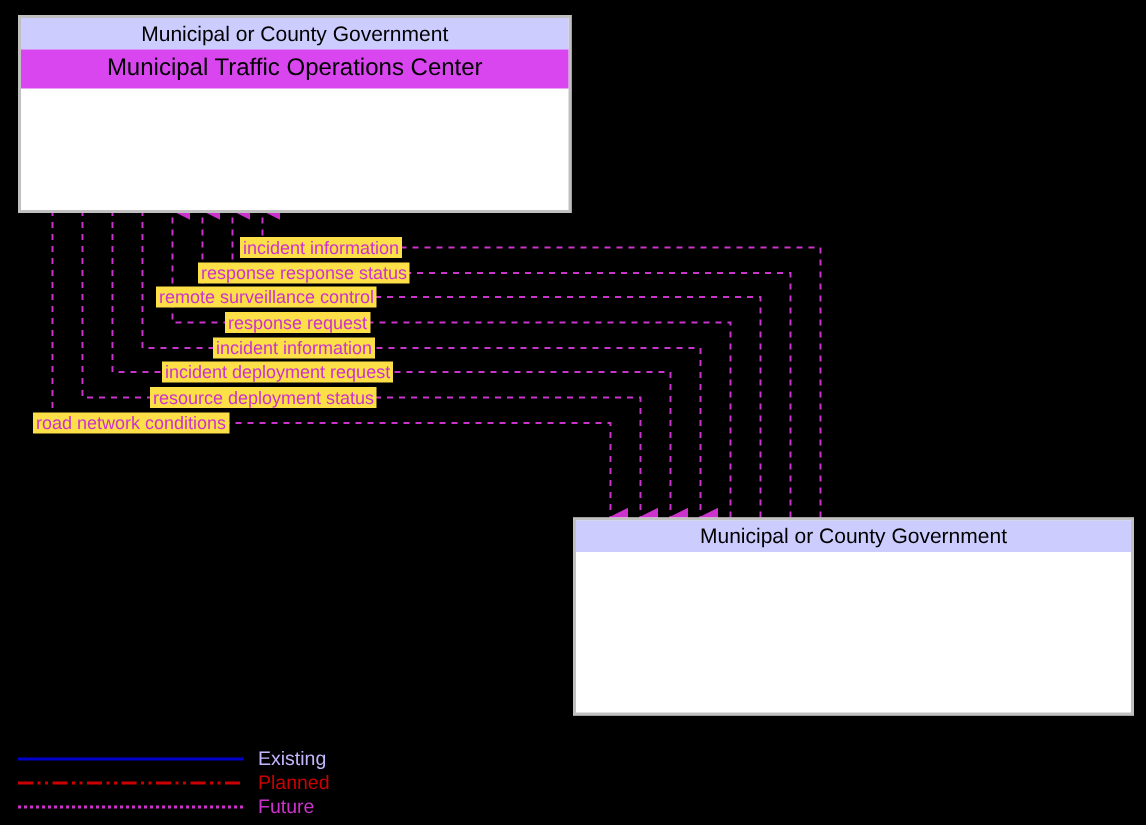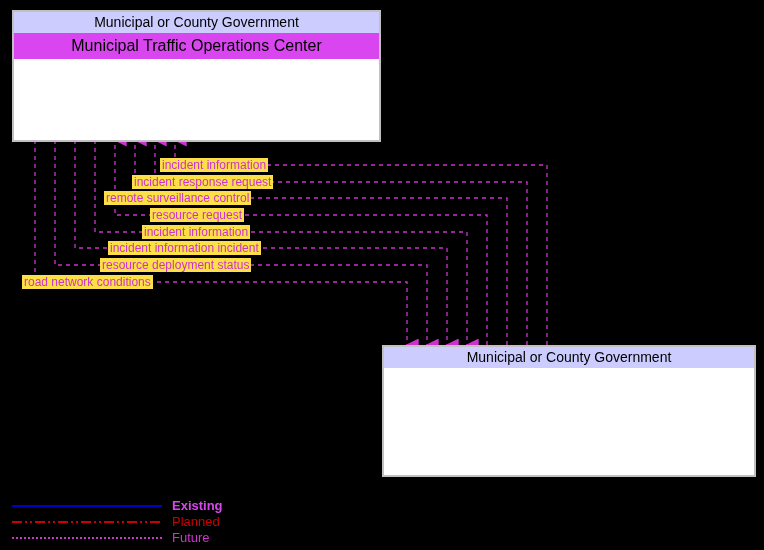--- a/index.html
+++ b/index.html
@@ -82,32 +82,32 @@
 <div class="box" style="left:12px; top:10px; width:365px; height:128px;">
   <div class="header">Municipal or County Government</div>
   <div class="title">Municipal Traffic Operations Center</div>
 </div>
 
 <div class="box" style="left:382px; top:345px; width:370px; height:128px;">
   <div class="header">Municipal or County Government</div>
 </div>
 
 <div class="flowlabel" style="left:160px; top:158px;">incident information</div>
-<div class="flowlabel" style="left:132px; top:175px;">incident response request</div>
+<div class="flowlabel" style="left:132px; top:175px;">response response status</div>
 <div class="flowlabel" style="left:104px; top:191px;">remote surveillance control</div>
-<div class="flowlabel" style="left:150px; top:208px;">resource request</div>
+<div class="flowlabel" style="left:150px; top:208px;">response request</div>
 <div class="flowlabel" style="left:142px; top:225px;">incident information</div>
-<div class="flowlabel" style="left:108px; top:241px;">incident information incident</div>
+<div class="flowlabel" style="left:108px; top:241px;">incident deployment request</div>
 <div class="flowlabel" style="left:100px; top:258px;">resource deployment status</div>
 <div class="flowlabel" style="left:22px;  top:275px;">road network conditions</div>
 
 <div style="position:absolute; left:12px; top:498px;">
   <div style="position:relative; height:16px;">
     <div style="position:absolute; left:0; top:7px; width:150px; border-top:2px solid #0000cc;"></div>
-    <span style="position:absolute; left:160px; top:0; color:#d946ef; font-size:13px;font-weight:bold;">Existing</span>
+    <span style="position:absolute; left:160px; top:0; color:#c4b5fd; font-size:13px;">Existing</span>
   </div>
   <div style="position:relative; height:16px;">
     <div style="position:absolute; left:0; top:7px; width:150px; border-top:2px dashed #cc0000; border-top-style:dashed;"></div>
     <span style="position:absolute; left:160px; top:0; color:#cc0000; font-size:13px;">Planned</span>
   </div>
   <div style="position:relative; height:16px;">
     <div style="position:absolute; left:0; top:7px; width:150px; border-top:2px dotted #cc33cc;"></div>
     <span style="position:absolute; left:160px; top:0; color:#cc33cc; font-size:13px;">Future</span>
   </div>
 </div>

